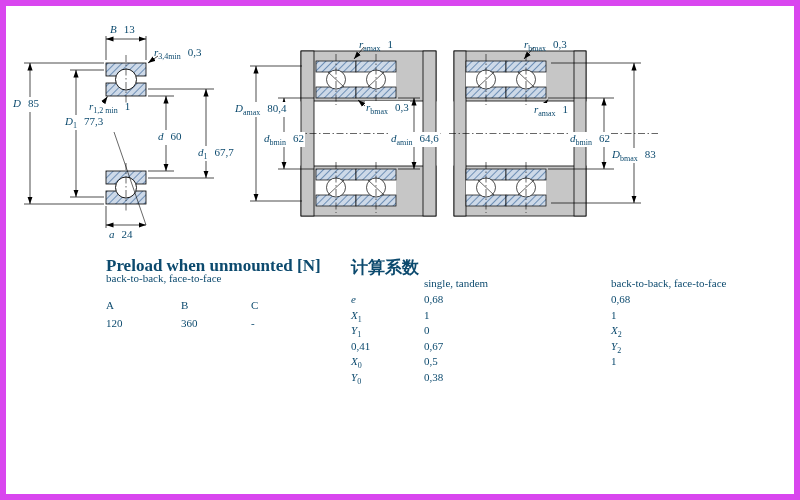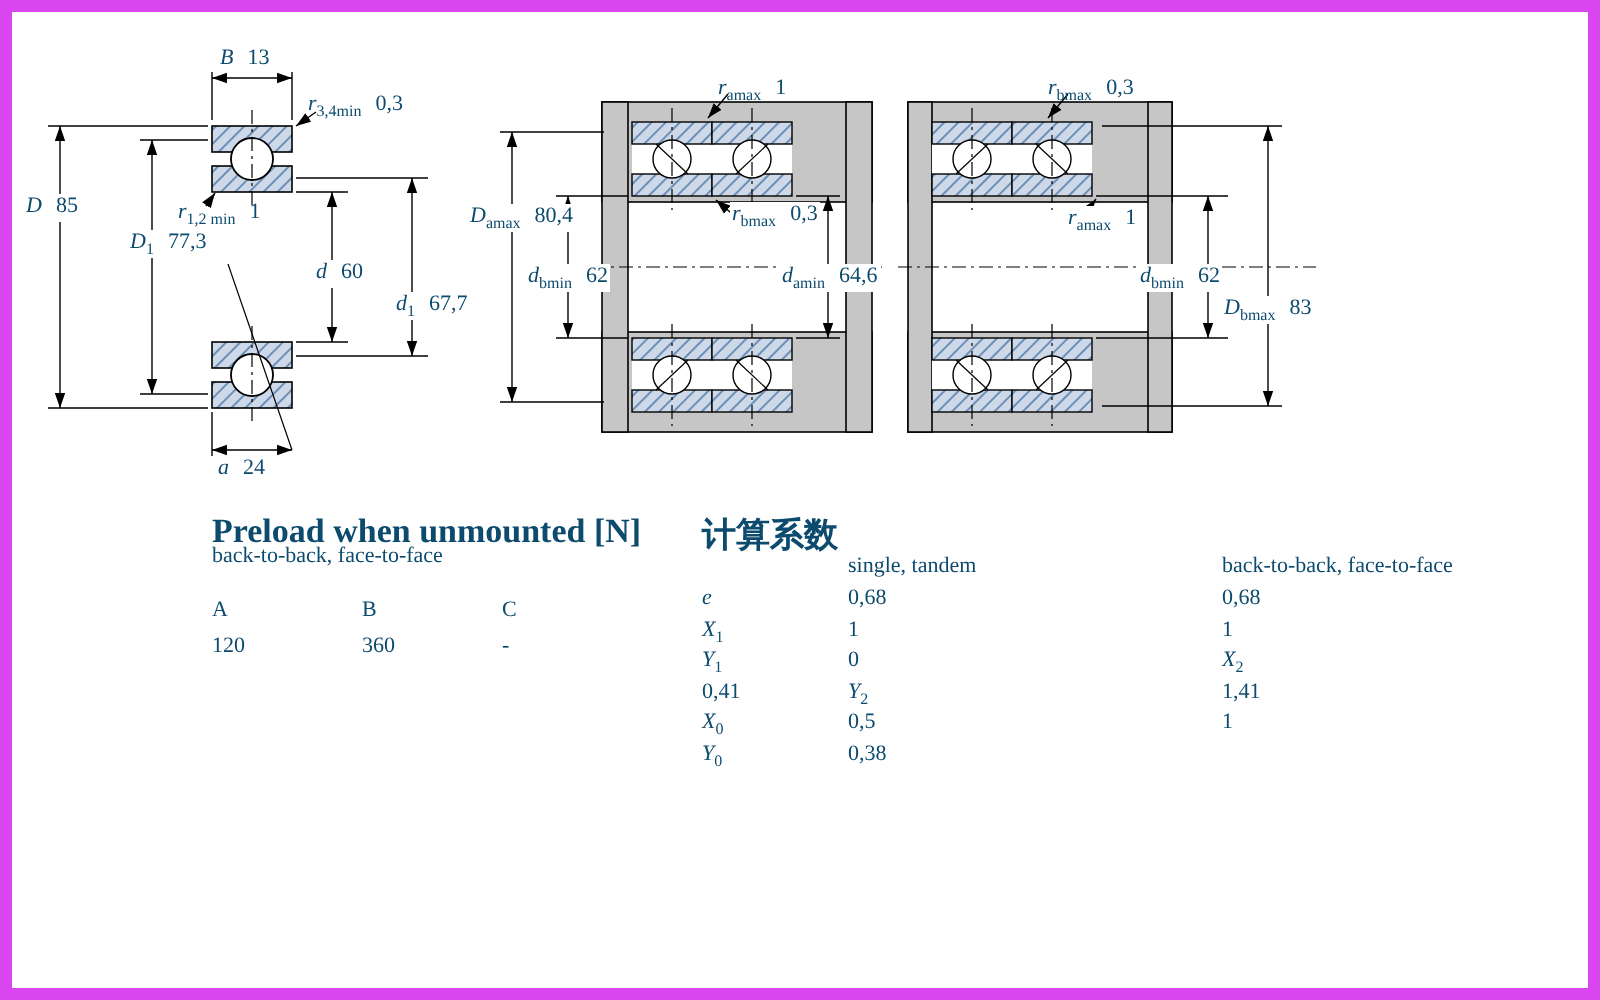--- a/index.html
+++ b/index.html
@@ -242,23 +242,23 @@
 
     <div class="fcell"><span class="sym">X</span><sub>1</sub></div>
     <div class="fcell">1</div>
     <div class="fcell">1</div>
 
     <div class="fcell"><span class="sym">Y</span><sub>1</sub></div>
     <div class="fcell">0</div>
 
     <div class="fcell"><span class="sym">X</span><sub>2</sub></div>
     <div class="fcell">0,41</div>
+    <div class="fcell">0,67</div>
 
     <div class="fcell"><span class="sym">Y</span><sub>2</sub></div>
-    <div class="fcell">1,41</div>
 
     <div class="fcell"><span class="sym">X</span><sub>0</sub></div>
     <div class="fcell">0,5</div>
     <div class="fcell">1</div>
 
     <div class="fcell"><span class="sym">Y</span><sub>0</sub></div>
     <div class="fcell">0,38</div>
   </div>
 
 </div>

